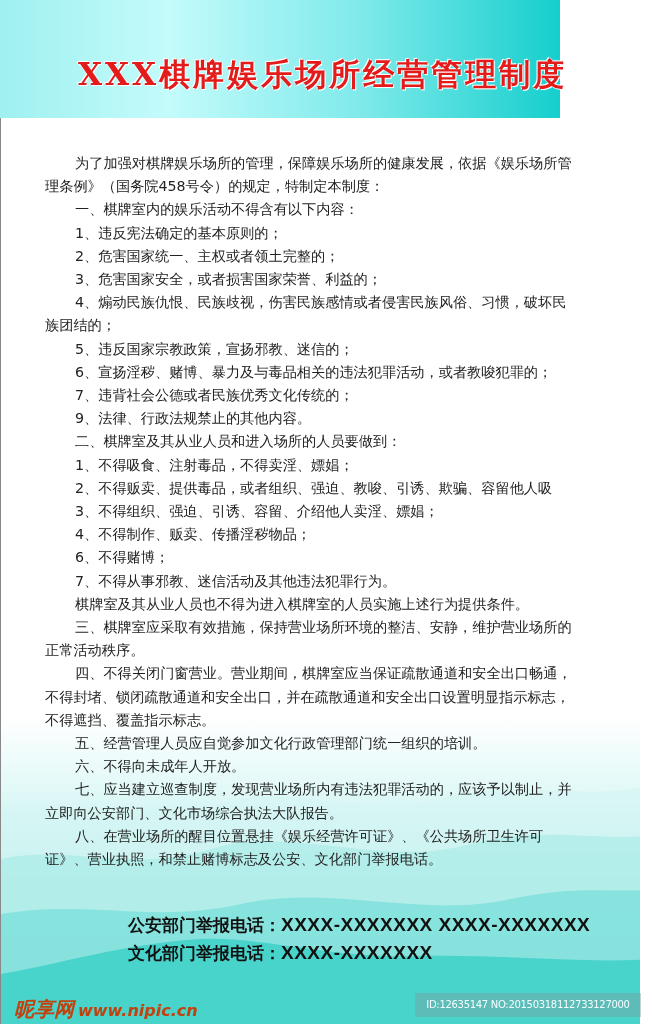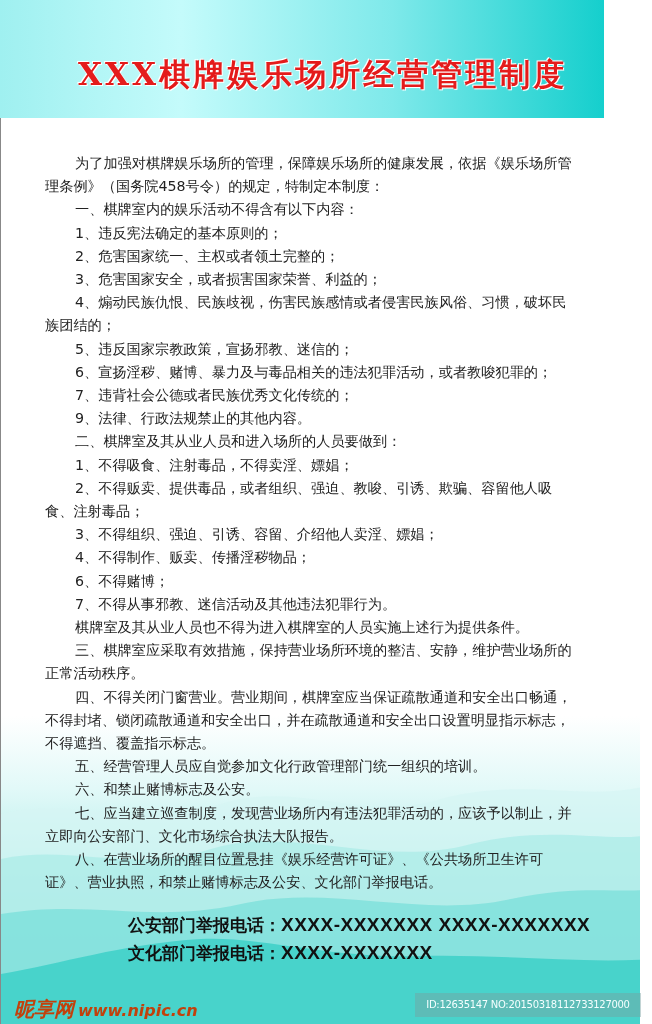--- a/index.html
+++ b/index.html
@@ -2,21 +2,21 @@
 <html><head>
 <meta charset="utf-8">
 <style>
   html, body { margin: 0; padding: 0; }
   body {
     width: 652px; height: 1024px; overflow: hidden; position: relative;
     background: #ffffff;
     font-family: "DejaVu Serif", "Liberation Serif", serif;
   }
   .header {
-    position: absolute; left: 0; top: 0; width: 604px; height: 118px;
+    position: absolute; left: 0; top: 0; width: 560px; height: 118px;
     background: linear-gradient(90deg, #9ff0f0 0%, #c4fbfb 30%, #7ee9ea 65%, #15cfcd 100%);
   }
   .title {
     position: absolute; left: 78px; top: 54px; width: 560px;
     font-size: 31px; font-weight: bold; color: #e41b1b;
     letter-spacing: 3px; white-space: nowrap;
     text-shadow: 0 0 2px #ffffff, 1px 1px 0 #ffffff, -1px -1px 0 #ffffff;
     font-family: "DejaVu Serif", "Liberation Serif", serif;
   }
   .page {
@@ -77,33 +77,32 @@
     <p>3、危害国家安全，或者损害国家荣誉、利益的；</p>
     <p>4、煽动民族仇恨、民族歧视，伤害民族感情或者侵害民族风俗、习惯，破坏民</p>
     <p class="cont">族团结的；</p>
     <p>5、违反国家宗教政策，宣扬邪教、迷信的；</p>
     <p>6、宣扬淫秽、赌博、暴力及与毒品相关的违法犯罪活动，或者教唆犯罪的；</p>
     <p>7、违背社会公德或者民族优秀文化传统的；</p>
     <p>9、法律、行政法规禁止的其他内容。</p>
     <p>二、棋牌室及其从业人员和进入场所的人员要做到：</p>
     <p>1、不得吸食、注射毒品，不得卖淫、嫖娼；</p>
     <p>2、不得贩卖、提供毒品，或者组织、强迫、教唆、引诱、欺骗、容留他人吸</p>
-    <p class="cont">食、注射毒品；</p>
     <p>3、不得组织、强迫、引诱、容留、介绍他人卖淫、嫖娼；</p>
     <p>4、不得制作、贩卖、传播淫秽物品；</p>
     <p>6、不得赌博；</p>
     <p>7、不得从事邪教、迷信活动及其他违法犯罪行为。</p>
     <p>棋牌室及其从业人员也不得为进入棋牌室的人员实施上述行为提供条件。</p>
     <p>三、棋牌室应采取有效措施，保持营业场所环境的整洁、安静，维护营业场所的</p>
     <p class="cont">正常活动秩序。</p>
     <p>四、不得关闭门窗营业。营业期间，棋牌室应当保证疏散通道和安全出口畅通，</p>
     <p class="cont">不得封堵、锁闭疏散通道和安全出口，并在疏散通道和安全出口设置明显指示标志，</p>
     <p class="cont">不得遮挡、覆盖指示标志。</p>
     <p>五、经营管理人员应自觉参加文化行政管理部门统一组织的培训。</p>
-    <p>六、和禁止赌博标志及公安。</p>
+    <p>六、不得向未成年人开放。</p>
     <p>七、应当建立巡查制度，发现营业场所内有违法犯罪活动的，应该予以制止，并</p>
     <p class="cont">立即向公安部门、文化市场综合执法大队报告。</p>
     <p>八、在营业场所的醒目位置悬挂《娱乐经营许可证》、《公共场所卫生许可</p>
     <p class="cont">证》、营业执照，和禁止赌博标志及公安、文化部门举报电话。</p>
   </div>
 </div>
 
 <div class="hotline" style="top:914px;">
   <span>公安部门举报电话：</span><span class="num">XXXX-XXXXXXX XXXX-XXXXXXX</span>
 </div>

